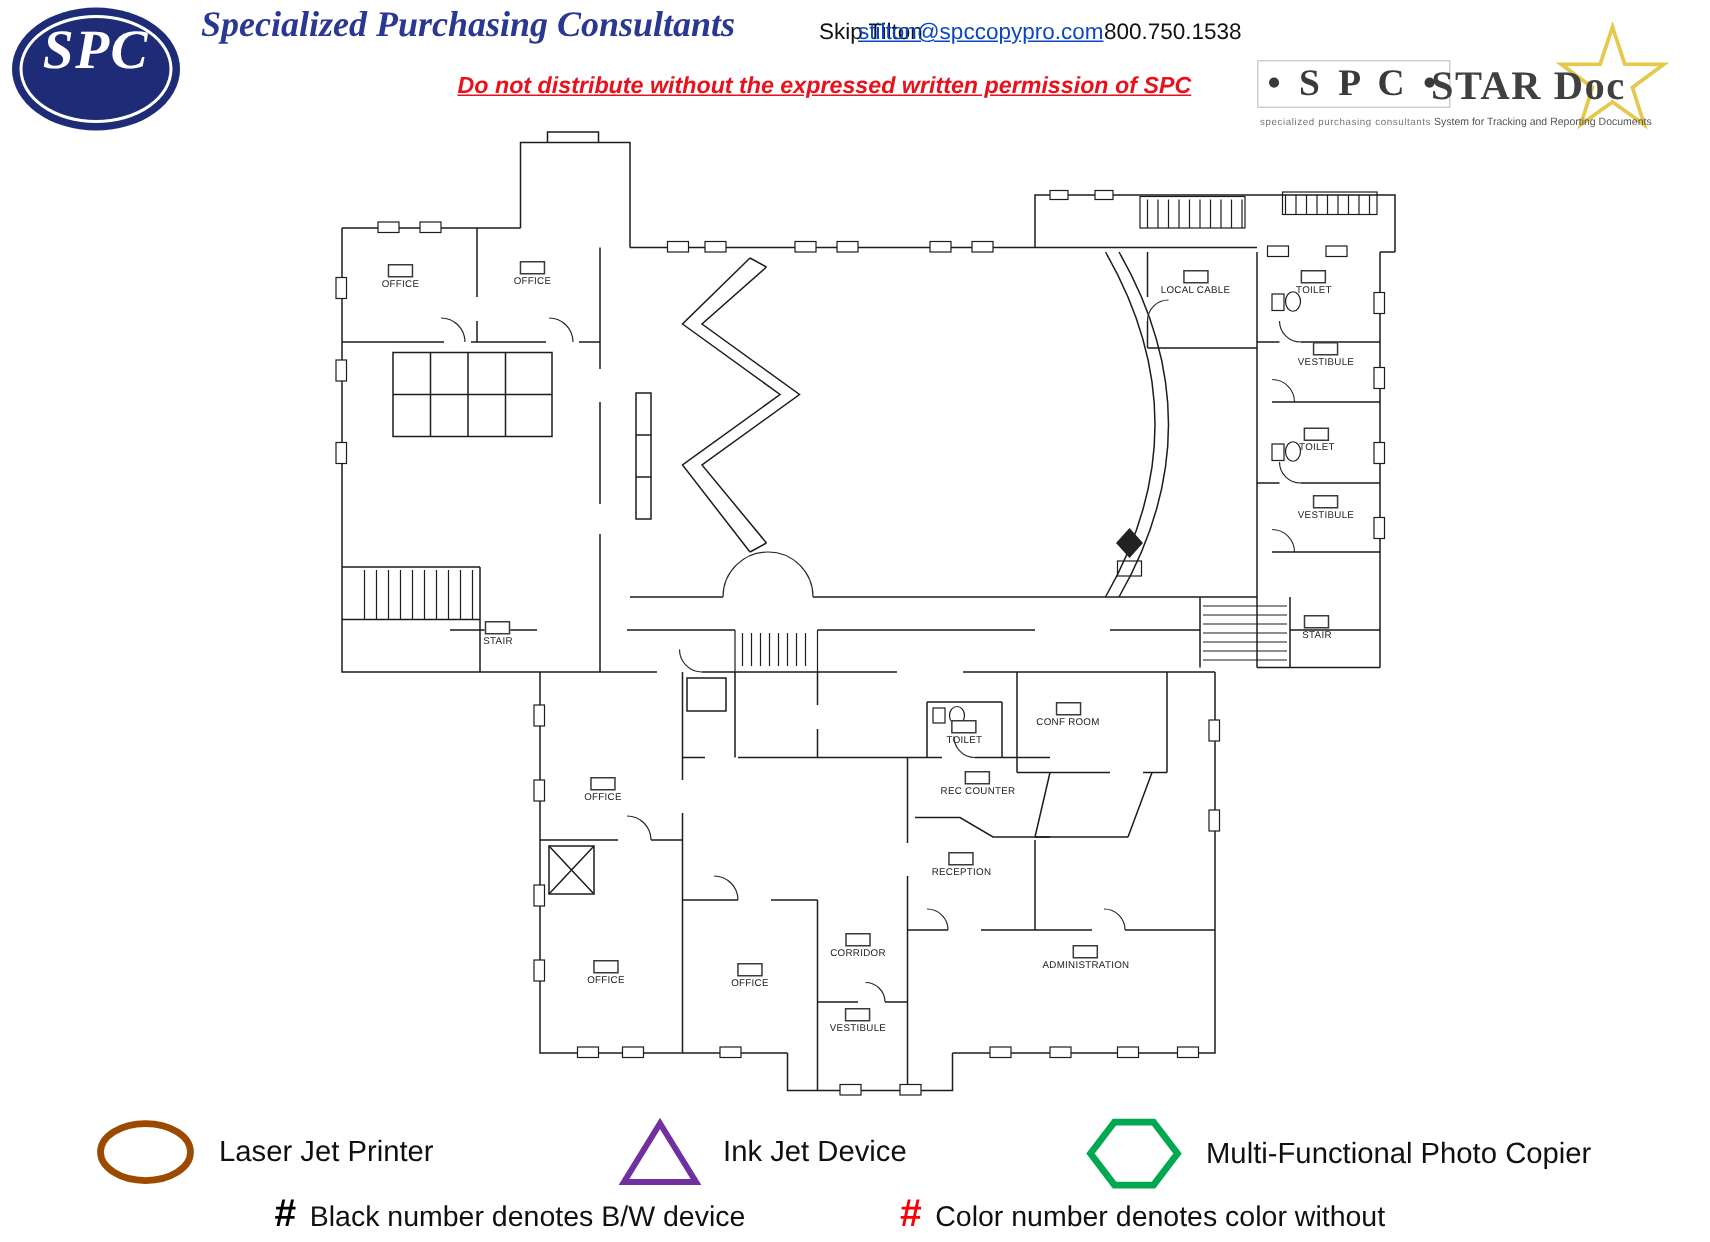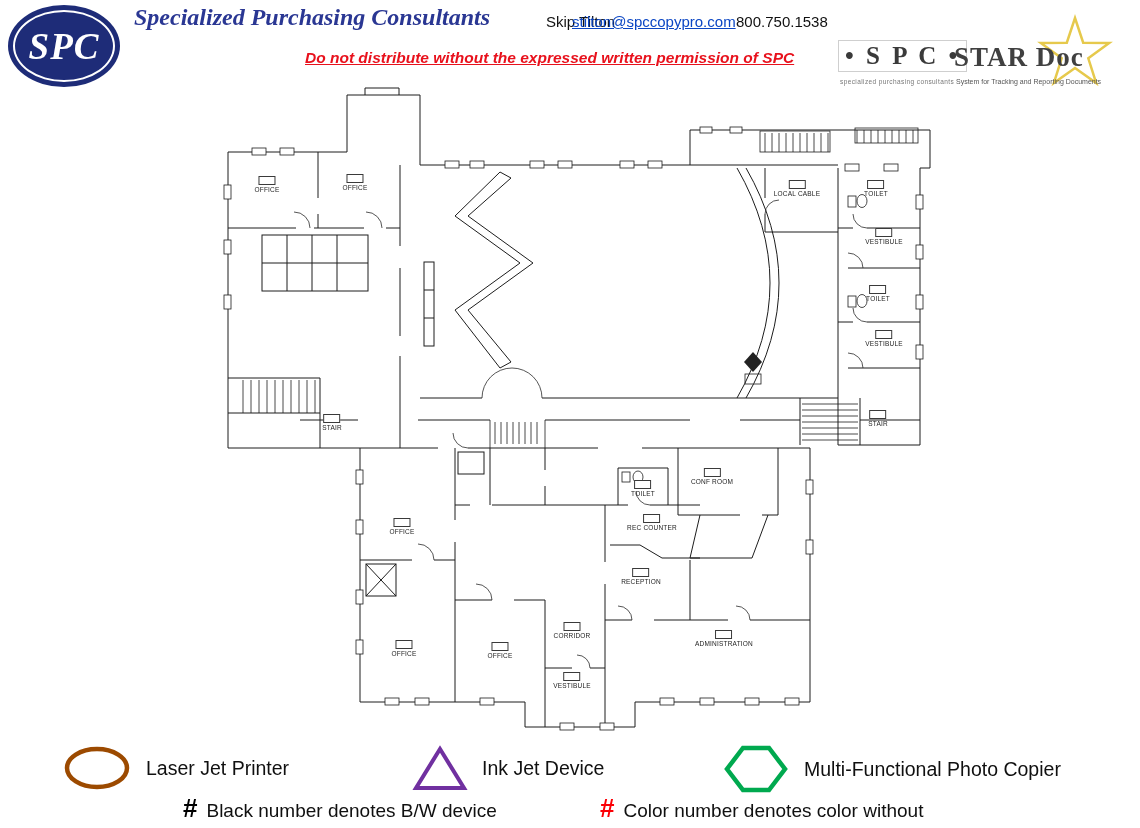--- a/index.html
+++ b/index.html
@@ -9,21 +9,21 @@
   #room-labels{position:absolute;left:0;top:0;width:1140px;height:828px;pointer-events:none;}
   .room-label{position:absolute;transform:translateX(-50%);display:flex;flex-direction:column;
               align-items:center;gap:1px;}
   .room-tag{width:15px;height:7px;border:1px solid #3a3a3a;background:#fff;}
   .room-name{font-size:6.5px;line-height:7px;color:#1c1c1c;letter-spacing:.2px;white-space:nowrap;}
 
   
   .spc-logo{position:absolute;left:8px;top:5px;width:112px;height:82px;background:#1e2c78;
             border-radius:50%;}
   .spc-ring{position:absolute;inset:5px;border:2.5px solid #fff;border-radius:50%;
-            display:flex;align-items:center;justify-content:center;}
+            display:flex;align-items:flex-start;justify-content:center;}
   .spc-text{color:#fff;font-family:"Liberation Serif",serif;font-style:italic;font-weight:bold;
             font-size:37px;letter-spacing:1px;}
   .company{position:absolute;left:134px;top:4px;margin:0;font-family:"Liberation Serif",serif;
            font-style:italic;font-weight:bold;font-size:24px;color:#2a3793;}
   .contact-name{position:absolute;left:506px;top:13px;font-size:15px;color:#111;margin-left:40px;}
   .contact-email{position:absolute;left:572px;top:13px;font-size:15px;color:#0b46c4;
                  text-decoration:underline;cursor:pointer;}
   .contact-phone{position:absolute;left:736px;top:13px;font-size:15px;color:#111;}
   .warning{position:absolute;left:305px;top:49px;font-style:italic;font-weight:bold;
            font-size:15.5px;color:#e8111c;text-decoration:underline;}

